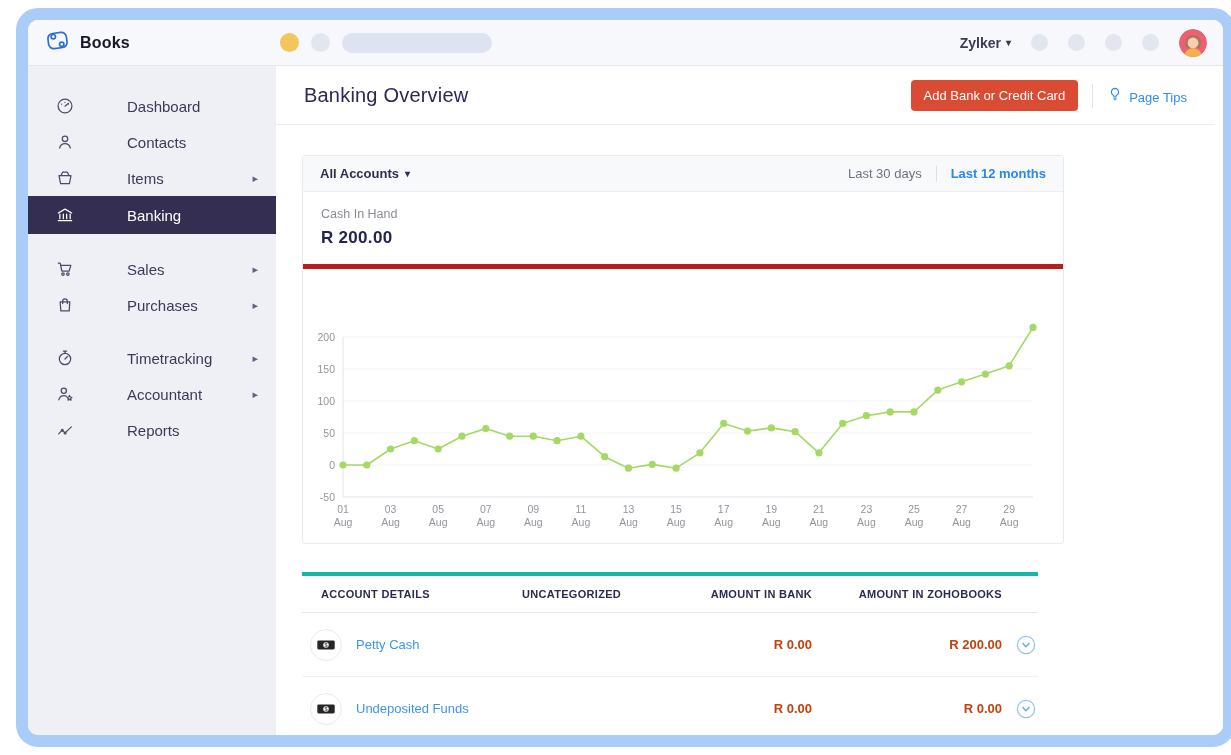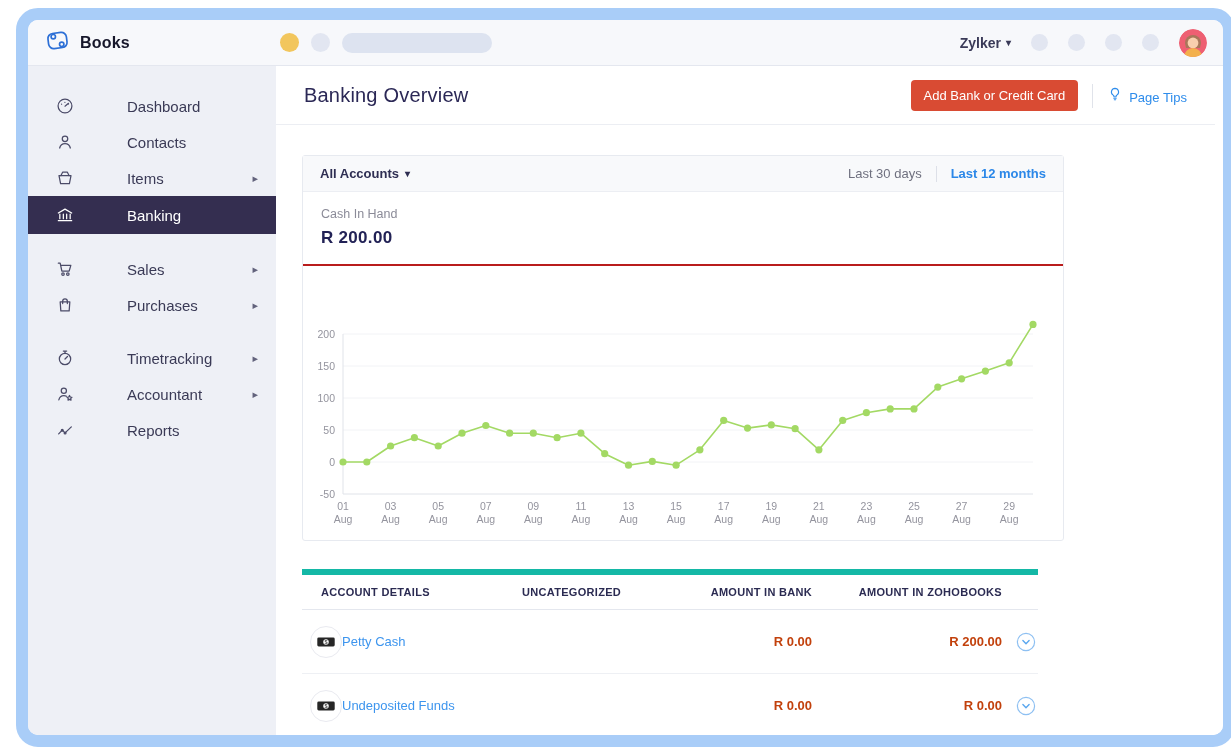--- a/index.html
+++ b/index.html
@@ -50,35 +50,35 @@
   
   .card { width:762px; border:1px solid #e7eaf0; border-radius:3px; background:#fff; }
   .card-filter { height:36px; background:#f8f9fb; border-bottom:1px solid #eceef3; display:flex; align-items:center; padding:0 17px; }
   .accounts-dd { font-size:13px; font-weight:bold; color:#2e2e52; display:flex; align-items:center; gap:6px; cursor:pointer; }
   .accounts-dd .caret { color:#2e2e52; }
   .range-toggle { margin-left:auto; display:flex; align-items:center; }
   .range-opt { font-size:13px; color:#6f707f; cursor:pointer; }
   .range-opt.active { color:#2b87e8; font-weight:bold; }
   .range-sep { width:1px; height:16px; background:#dde0e8; margin:0 14px; }
 
-  .summary { padding:15px 18px 16px 18px; border-bottom:2px solid #b91c1c; }
+  .summary { padding:15px 18px 16px 18px; border-bottom:5px solid #b91c1c; }
   .summary-label { font-size:12.5px; color:#8b8b98; }
   .summary-value { margin-top:7px; font-size:17px; font-weight:bold; color:#222256; letter-spacing:.3px; }
 
   .chart-wrap { padding:12px 0 6px 0; }
 
   
   .accounts-table { width:736px; margin-top:28px; margin-bottom:20px; }
   .t-head, .t-row { display:grid; grid-template-columns:220px 170px 120px 190px 36px; align-items:center; }
-  .t-head { border-top:6px solid #14b8a6; border-bottom:1px solid #e4e7ee; height:41px; }
+  .t-head { border-top:4px solid #14b8a6; border-bottom:1px solid #e4e7ee; height:41px; }
   .th { font-size:11px; font-weight:bold; color:#2b2b52; letter-spacing:.3px; }
   .th.first { padding-left:19px; }
   .th.num, .td.num { text-align:right; }
   .t-row { height:64px; border-bottom:1px solid #eef0f4; }
-  .acct-cell { display:flex; align-items:center; padding-left:8px; }
+  .acct-cell { display:flex; align-items:center; gap:14px; padding-left:8px; }
   .acct-icon { width:32px; height:32px; border-radius:50%; border:1px solid #e9eaf0; background:#fff; display:flex; align-items:center; justify-content:center; flex:none; }
   .acct-link { font-size:13px; color:#3d95ee; cursor:pointer; }
   .td.num { font-size:13px; font-weight:bold; color:#c2410c; }
   .row-chevron { display:flex; justify-content:flex-end; padding-right:2px; }
   .row-chevron span { display:block; width:20px; height:20px; cursor:pointer; }
 </style>
 </head>
 <body>
 
 <div class="window">

